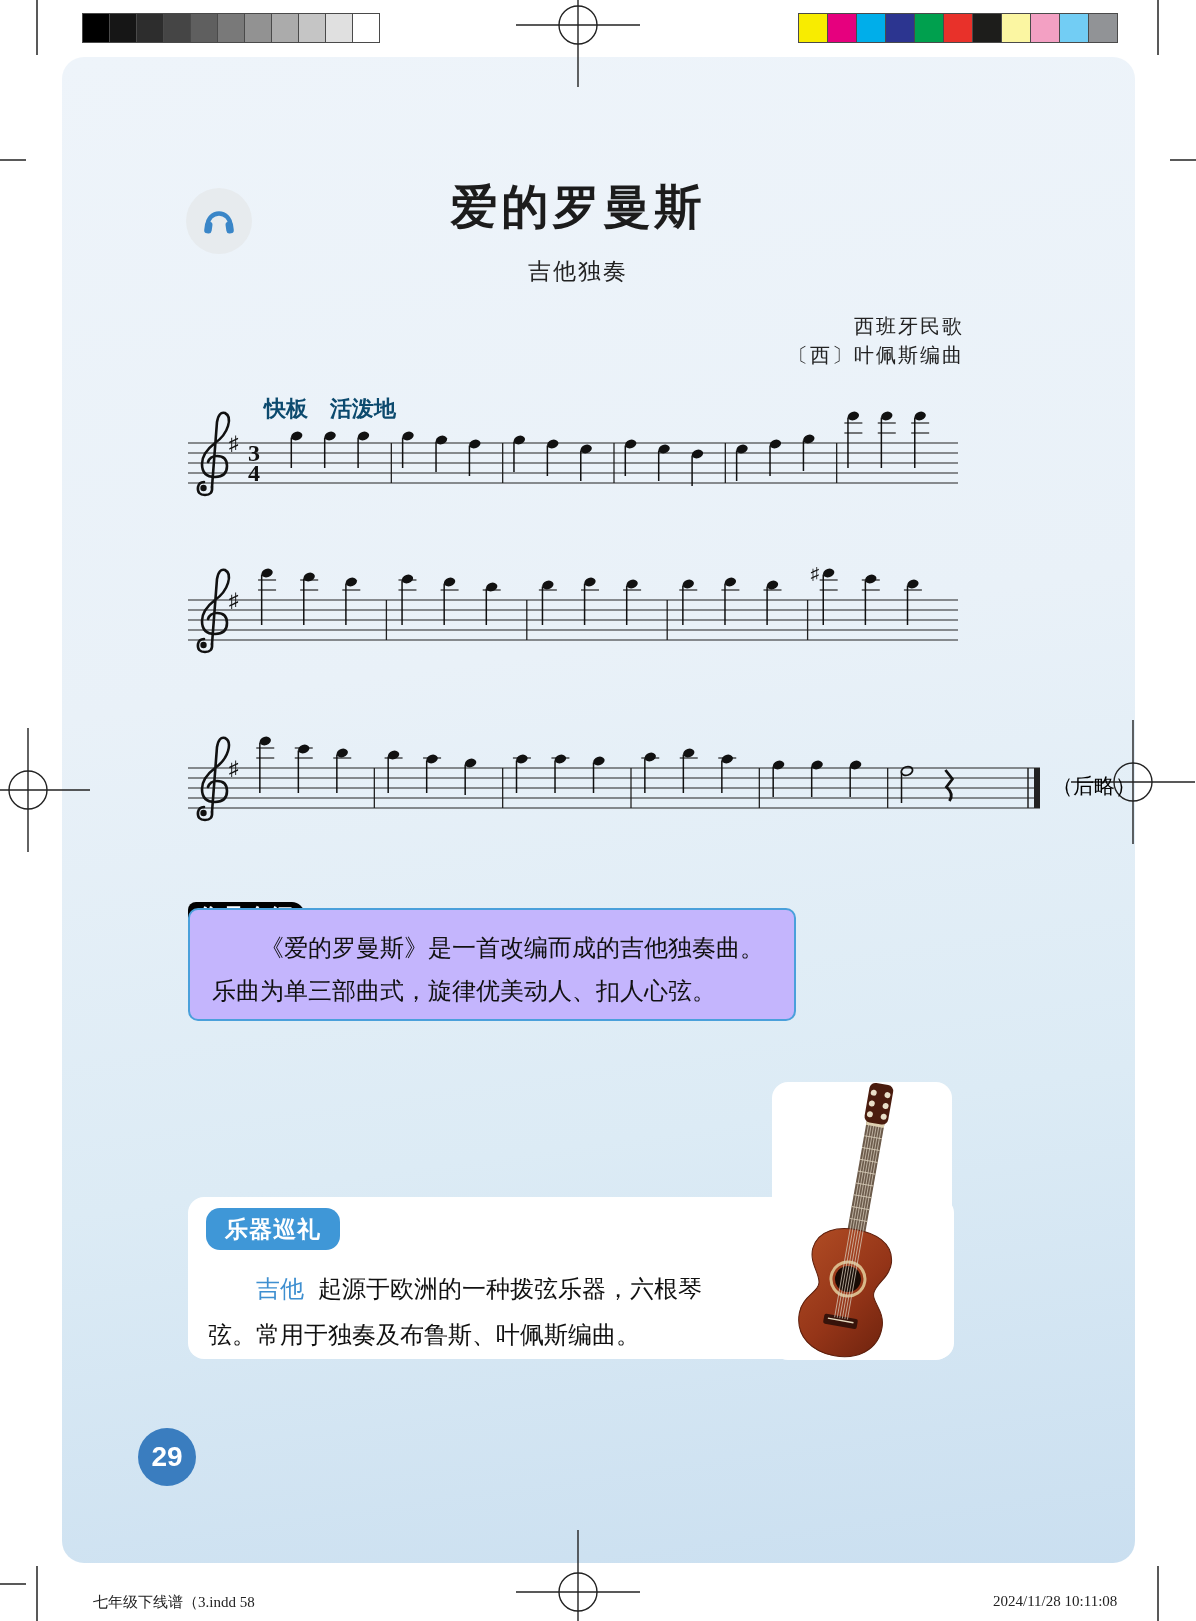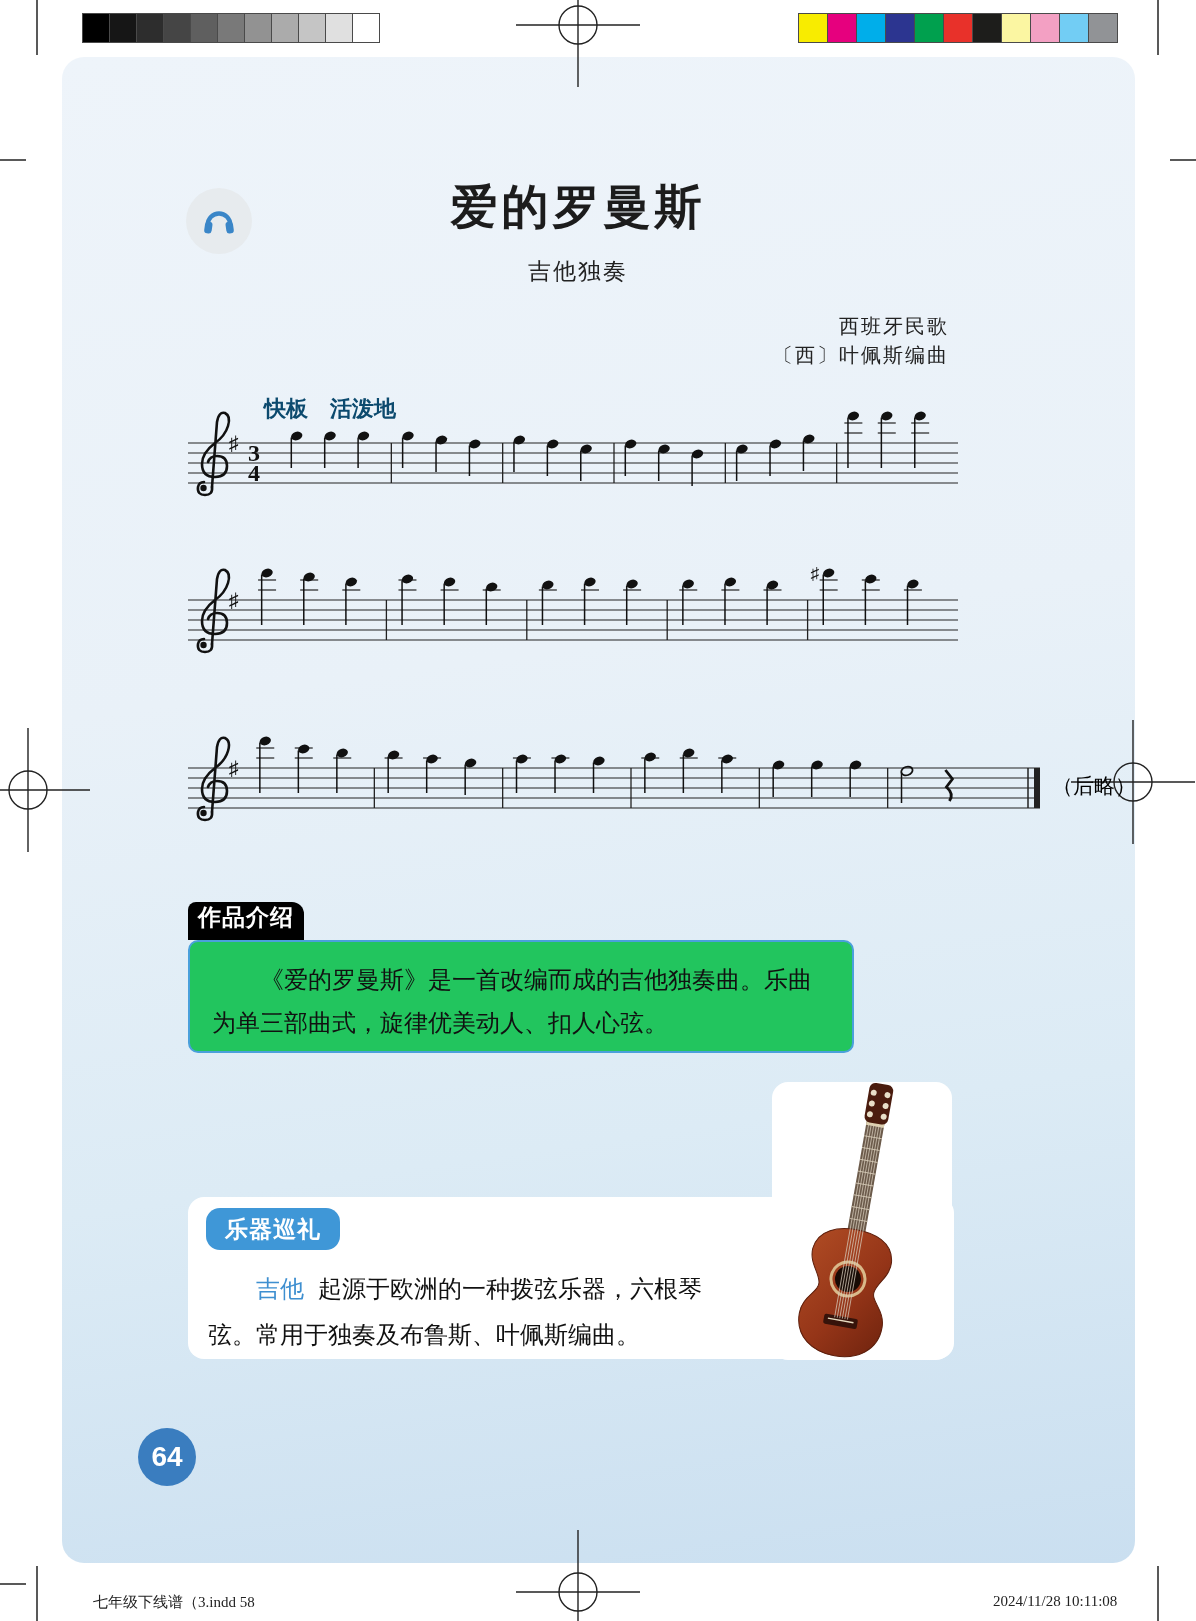--- a/index.html
+++ b/index.html
@@ -14,35 +14,35 @@
   
   #page-card{left:62px;top:57px;width:1073px;height:1506px;border-radius:22px;
     background:linear-gradient(172deg,#eef4fa 0%,#e9f1f8 40%,#dcebf5 70%,#cadff0 100%);}
   
   #hp{left:186px;top:188px;width:66px;height:66px;border-radius:50%;background:#e7ebee;
       display:flex;align-items:center;justify-content:center;cursor:pointer;}
   
   #title{left:88px;top:176px;width:980px;text-align:center;font-size:47px;font-weight:700;
          color:#1c1c1c;letter-spacing:4px;}
   #subtitle{left:88px;top:256px;width:980px;text-align:center;font-size:23px;color:#222;letter-spacing:2px;}
-  .credit{right:247px;text-align:right;font-size:20px;color:#222;letter-spacing:2px;}
+  .credit{right:232px;text-align:right;font-size:20px;color:#222;letter-spacing:2px;}
   #credit1{top:313px;}
   #credit2{top:342px;}
   #tempo{left:264px;top:394px;font-size:22px;font-weight:700;color:#0c4a6e;
          font-family:"Liberation Sans","DejaVu Sans",sans-serif;}
   .staffbox{left:188px;}
   #staff-1{top:383px;}
   #staff-2{top:540px;}
   #staff-3{top:708px;}
   #ending{left:1052px;top:772px;font-size:21px;color:#000000;}
   
   #intro-tab{left:188px;top:902px;width:116px;height:38px;background:#000000;border-radius:8px 12px 0 0;
      color:#fff;font-family:"Liberation Sans","DejaVu Sans",sans-serif;font-weight:700;font-size:23px;
      display:flex;align-items:flex-start;justify-content:center;letter-spacing:1px;}
-  #intro-box{left:188px;top:940px;width:666px;height:113px;background:#22c55e;border:2px solid #4aa0db;
+  #intro-box{left:188px;top:908px;width:608px;height:113px;background:#c4b5fd;border:2px solid #4aa0db;
      border-radius:10px;box-sizing:border-box;}
   #intro-text{margin:17px 24px 0 22px;text-indent:2em;font-size:24px;line-height:43px;color:#111;}
   
   #guitar-panel{left:772px;top:1082px;width:180px;height:278px;background:#fff;border-radius:16px;}
   #inst-card{left:188px;top:1197px;width:766px;height:162px;background:#fff;border-radius:16px;}
   #inst-tab{left:206px;top:1208px;width:134px;height:42px;background:#3f97d7;border-radius:14px;
      color:#fff;font-family:Liberation Sans, sans-serif;font-weight:700;font-size:23px;
      display:flex;align-items:center;justify-content:center;letter-spacing:1px;}
   #inst-text{left:208px;top:1266px;width:505px;text-indent:2em;font-size:24px;line-height:46px;color:#111;}
   #inst-text .term{color:#3e8fd0;margin-right:14px;}
@@ -399,18 +399,18 @@
           <line x1="-3.9" y1="40" x2="-3.9" y2="236"></line>
         <line x1="-1.3" y1="40" x2="-1.3" y2="236"></line>
           <line x1="1.3" y1="40" x2="1.3" y2="236"></line>
         <line x1="3.9" y1="40" x2="3.9" y2="236"></line>
           <line x1="6.5" y1="40" x2="6.5" y2="236"></line>
       </g>
     </g>
   </svg>
 
   <div class="abs" id="pagenum">
-    <span>64</span>
+    <span>29</span>
   </div>
 
   <div class="abs footer" id="footer-left">七年级下线谱（3.indd   58</div>
   <div class="abs footer" id="footer-right">2024/11/28   10:11:08</div>
 </div>
 
 </body></html>

